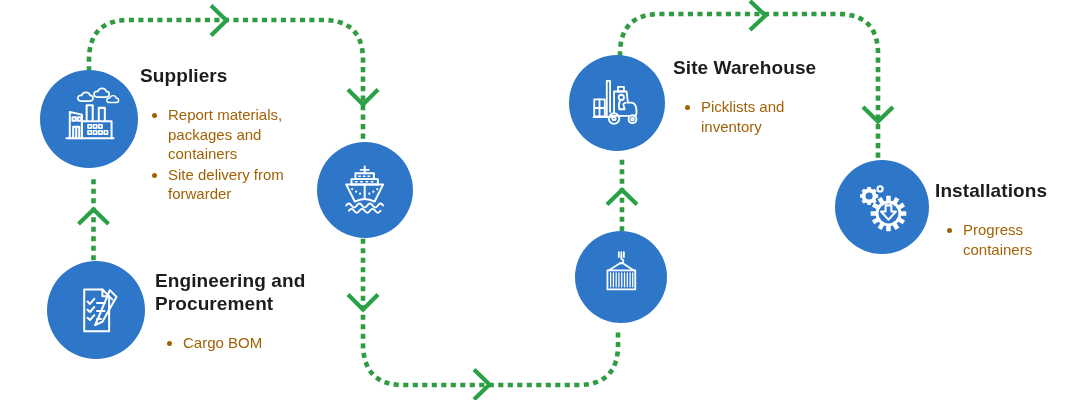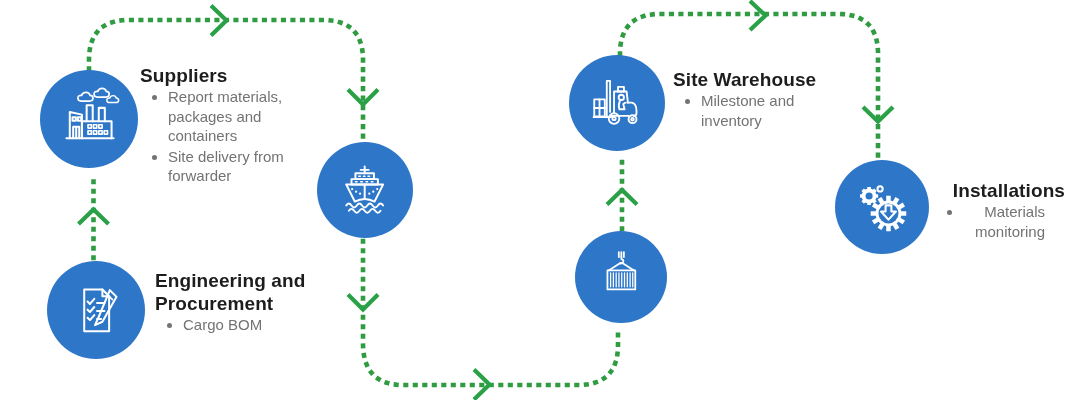--- a/index.html
+++ b/index.html
@@ -12,47 +12,47 @@
   #flow-svg{position:absolute;left:0;top:0;width:1080px;height:400px;}
   .node-circle{
     position:absolute;border-radius:50%;background:#2e77c8;
     display:flex;align-items:center;justify-content:center;
   }
   .node-label{position:absolute;}
   .node-title{
     font-size:19px;line-height:23px;font-weight:bold;color:#1d1d1d;letter-spacing:.1px;
   }
   .bullets{
-    margin:0 0 0 0;padding:0 0 0 28px;list-style:disc;
-    font-size:15px;line-height:19.5px;color:#737373;
+    margin:18px 0 0 0;padding:0 0 0 28px;list-style:disc;
+    font-size:15px;line-height:19.5px;color:#a16207;
   }
   .bullets li{margin:0 0 1px 0;}
 
   
   #circle-suppliers{left:40px;top:70px;width:98px;height:98px;}
   #label-suppliers{left:140px;top:64px;width:170px;}
   #label-suppliers .bullets{width:150px;box-sizing:border-box;}
 
   #circle-engineering{left:47px;top:261px;width:98px;height:98px;}
   #label-engineering{left:155px;top:269px;width:172px;}
 
   #circle-cargo-transportation{left:317px;top:142px;width:96px;height:96px;}
   #label-cargo-transportation{left:422px;top:155px;width:160px;}
   #label-cargo-transportation .bullets{width:102px;box-sizing:border-box;}
 
   #circle-site-warehouse{left:569px;top:55px;width:96px;height:96px;}
-  #label-site-warehouse{left:673px;top:68px;width:180px;}
+  #label-site-warehouse{left:673px;top:56px;width:180px;}
   #label-site-warehouse .bullets{width:122px;box-sizing:border-box;}
 
   #circle-cargo-unloading{left:575px;top:231px;width:92px;height:92px;}
   #label-cargo-unloading{left:678px;top:259px;width:180px;}
   #label-cargo-unloading .bullets{width:154px;box-sizing:border-box;}
 
   #circle-installations{left:835px;top:160px;width:94px;height:94px;}
-  #label-installations{left:935px;top:179px;width:130px;text-align:right;}
+  #label-installations{left:935px;top:179px;width:130px;}
   #label-installations .bullets{width:110px;box-sizing:border-box;}
 
   .icon-svg{width:66%;height:66%;}
 </style>
 </head>
 <body>
 
 <div id="stage">
 
   <svg id="flow-svg" viewBox="0 0 1080 400" xmlns="http://www.w3.org/2000/svg">
@@ -155,21 +155,21 @@
       <path d="M40 68 H66 M64 48 H71 Q78 50 78 60 V64 Q78 68 74 68"></path>
       <circle cx="44" cy="72" r="8"></circle>
       <circle cx="44" cy="72" r="2.5"></circle>
       <circle cx="72" cy="73" r="6"></circle>
       <circle cx="72" cy="73" r="2"></circle>
     </svg>
   </div>
   <div class="node-label" id="label-site-warehouse">
     <div class="node-title">Site Warehouse</div>
     <ul class="bullets">
-      <li>Milestone and inventory</li>
+      <li>Picklists and inventory</li>
     </ul>
   </div>
 
   <div class="node-circle" id="circle-cargo-unloading">
     <svg class="icon-svg" viewBox="0 0 96 96" fill="none" stroke="#ffffff" stroke-width="2.8" stroke-linecap="round" stroke-linejoin="round">
       <path d="M44 8 V16 M48 8 V16 M52 8 V16"></path>
       <path d="M48 16 V19 q4 1 3 4.5 q-1 3.5 -5 2.5"></path>
       <path d="M47 25 L28 37 M49 25 L68 37"></path>
       <rect x="26" y="37" width="44" height="30"></rect>
       <path stroke-width="2" d="M31 41 V63 M35.4 41 V63 M39.8 41 V63 M44.2 41 V63 M48.6 41 V63 M53 41 V63 M57.4 41 V63 M61.8 41 V63 M66 41 V63"></path>
@@ -185,17 +185,17 @@
       <circle cx="58" cy="58" r="15.5" fill="#2e77c8" stroke="none"></circle>
       <path d="M53.5 45.5 h9 v9.5 h7 L58 67.5 L46.5 55 h7 z" stroke-width="3.2" stroke-linejoin="round"></path>
       <path stroke-width="5.5" d="M36.5 31 L42 31 M34 37 L37.9 40.9 M28 39.5 L28 45 M22 37 L18.1 40.9 M19.5 31 L14 31 M22 25 L18.1 21.1 M28 22.5 L28 17 M34 25 L37.9 21.1"></path>
       <circle cx="28" cy="31" r="8.5" stroke-width="6"></circle>
       <circle cx="45" cy="20" r="4" stroke-width="3.2"></circle>
     </svg>
   </div>
   <div class="node-label" id="label-installations">
     <div class="node-title">Installations</div>
     <ul class="bullets">
-      <li>Materials monitoring</li>
+      <li>Progress containers</li>
     </ul>
   </div>
 
 </div>
 
 </body></html>

